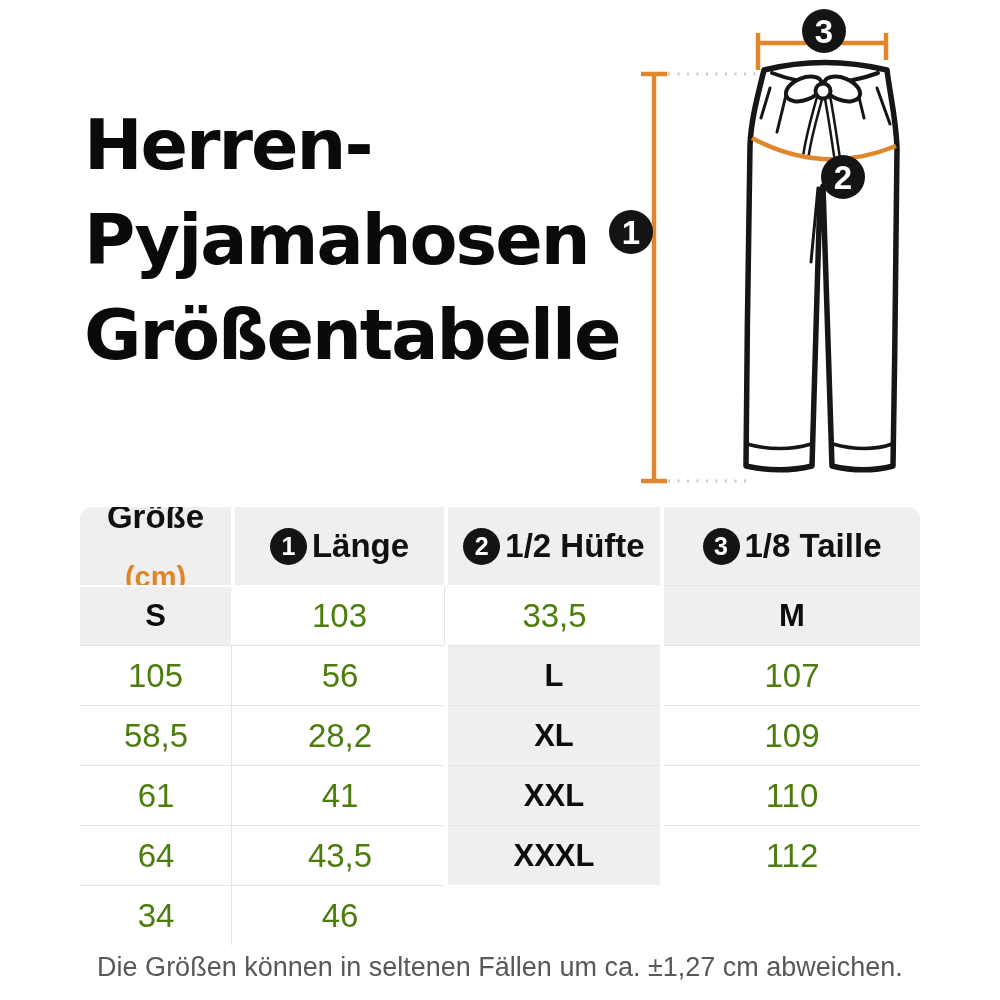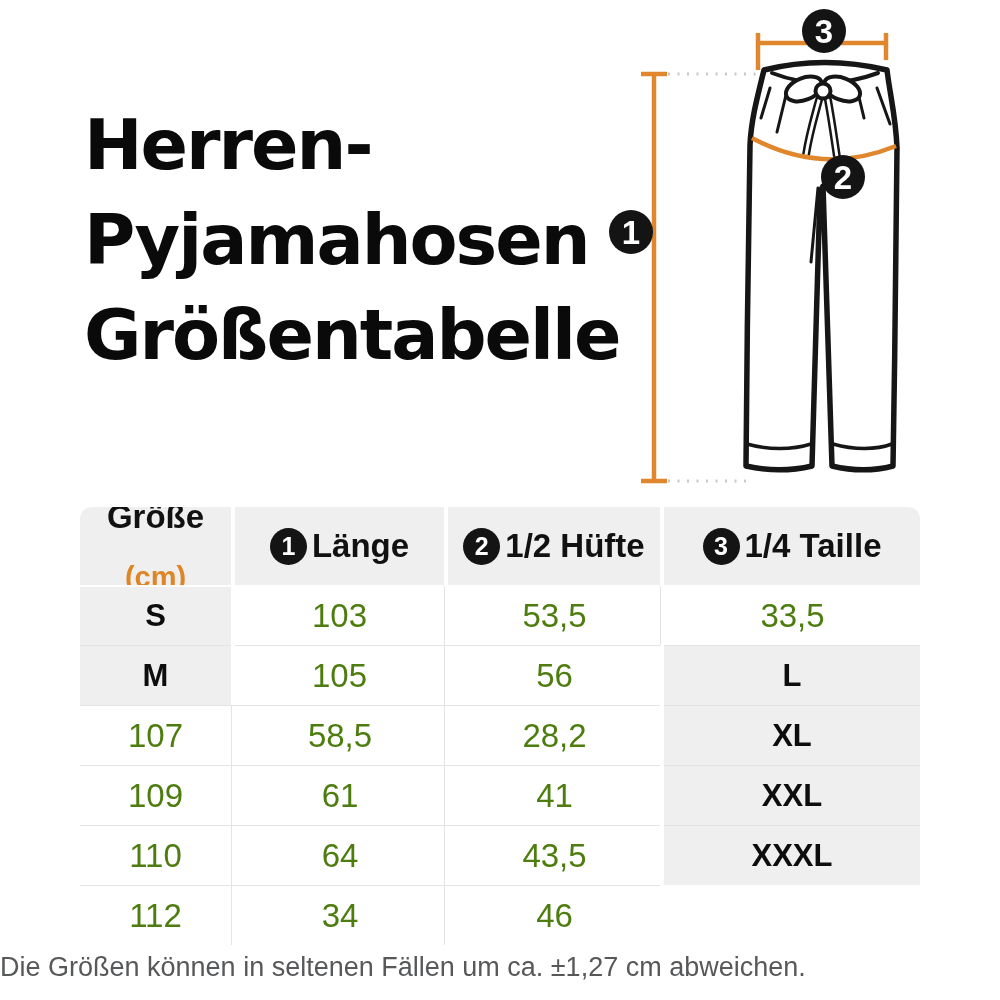--- a/index.html
+++ b/index.html
@@ -48,21 +48,21 @@
   }
   .td-size { background: #efefef; font-weight: bold; font-size: 31px; color: #0d0d0d; }
   .td-val  { background: #ffffff; font-size: 33px; color: #4d7c0f; }
   .row2plus { border-top: 1px solid #e4e4e4; }
   .rowfirst { border-top: 2px solid #ffffff; }
   .vline { border-left: 1px solid #e4e4e4; margin-left: -4px; padding-left: 4px; }
 
   
   .footnote {
     position: absolute; left: 0; top: 952px; width: 1000px;
-    text-align: left; font-size: 27px; color: #57585a;
+    text-align: center; font-size: 27px; color: #57585a;
   }
 </style>
 </head>
 <body>
 
 <div class="title">
   <div>Herren-</div>
   <div>Pyjamahosen</div>
   <div>Größentabelle</div>
 </div>
@@ -144,26 +144,25 @@
   <div class="cell th th-col">
     <span class="badge">1</span>
     <span>Länge</span>
   </div>
   <div class="cell th th-col">
     <span class="badge">2</span>
     <span>1/2 Hüfte</span>
   </div>
   <div class="cell th th-col">
     <span class="badge">3</span>
-    <span>1/4 Taille</span>
+    <span>1/8 Taille</span>
   </div>
 
   <div class="cell td-size rowfirst">S</div>
   <div class="cell td-val rowfirst">103</div>
-  <div class="cell td-val rowfirst vline">53,5</div>
   <div class="cell td-val rowfirst vline">33,5</div>
 
   <div class="cell td-size row2plus">M</div>
   <div class="cell td-val row2plus">105</div>
   <div class="cell td-val row2plus vline">56</div>
 
   <div class="cell td-size row2plus">L</div>
   <div class="cell td-val row2plus">107</div>
   <div class="cell td-val row2plus vline">58,5</div>
   <div class="cell td-val row2plus vline">28,2</div>

